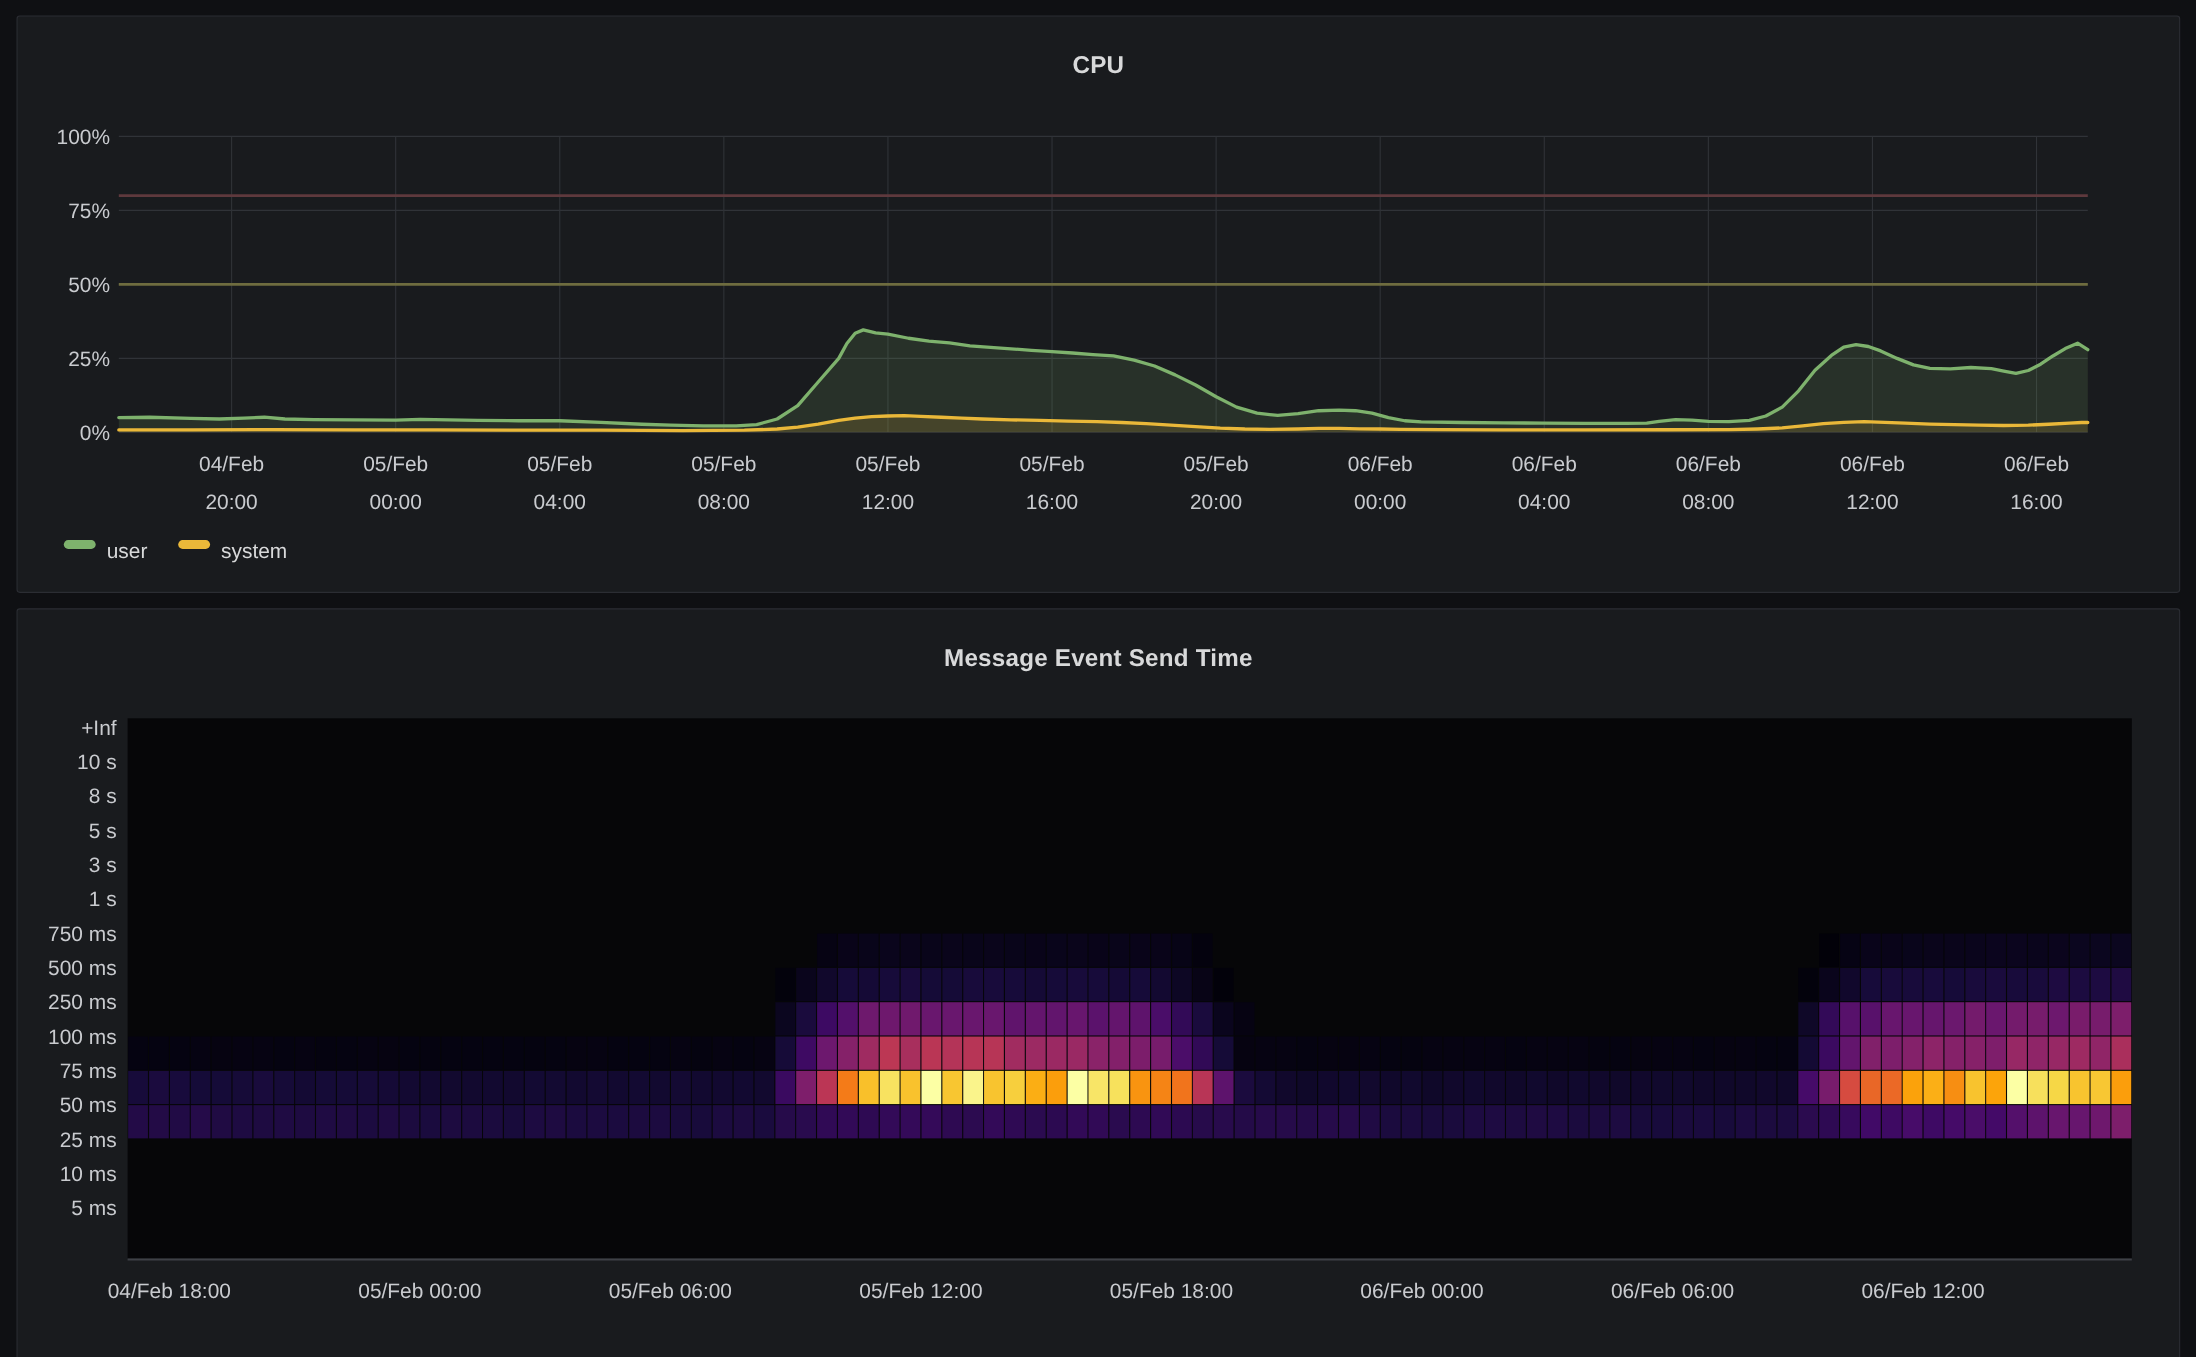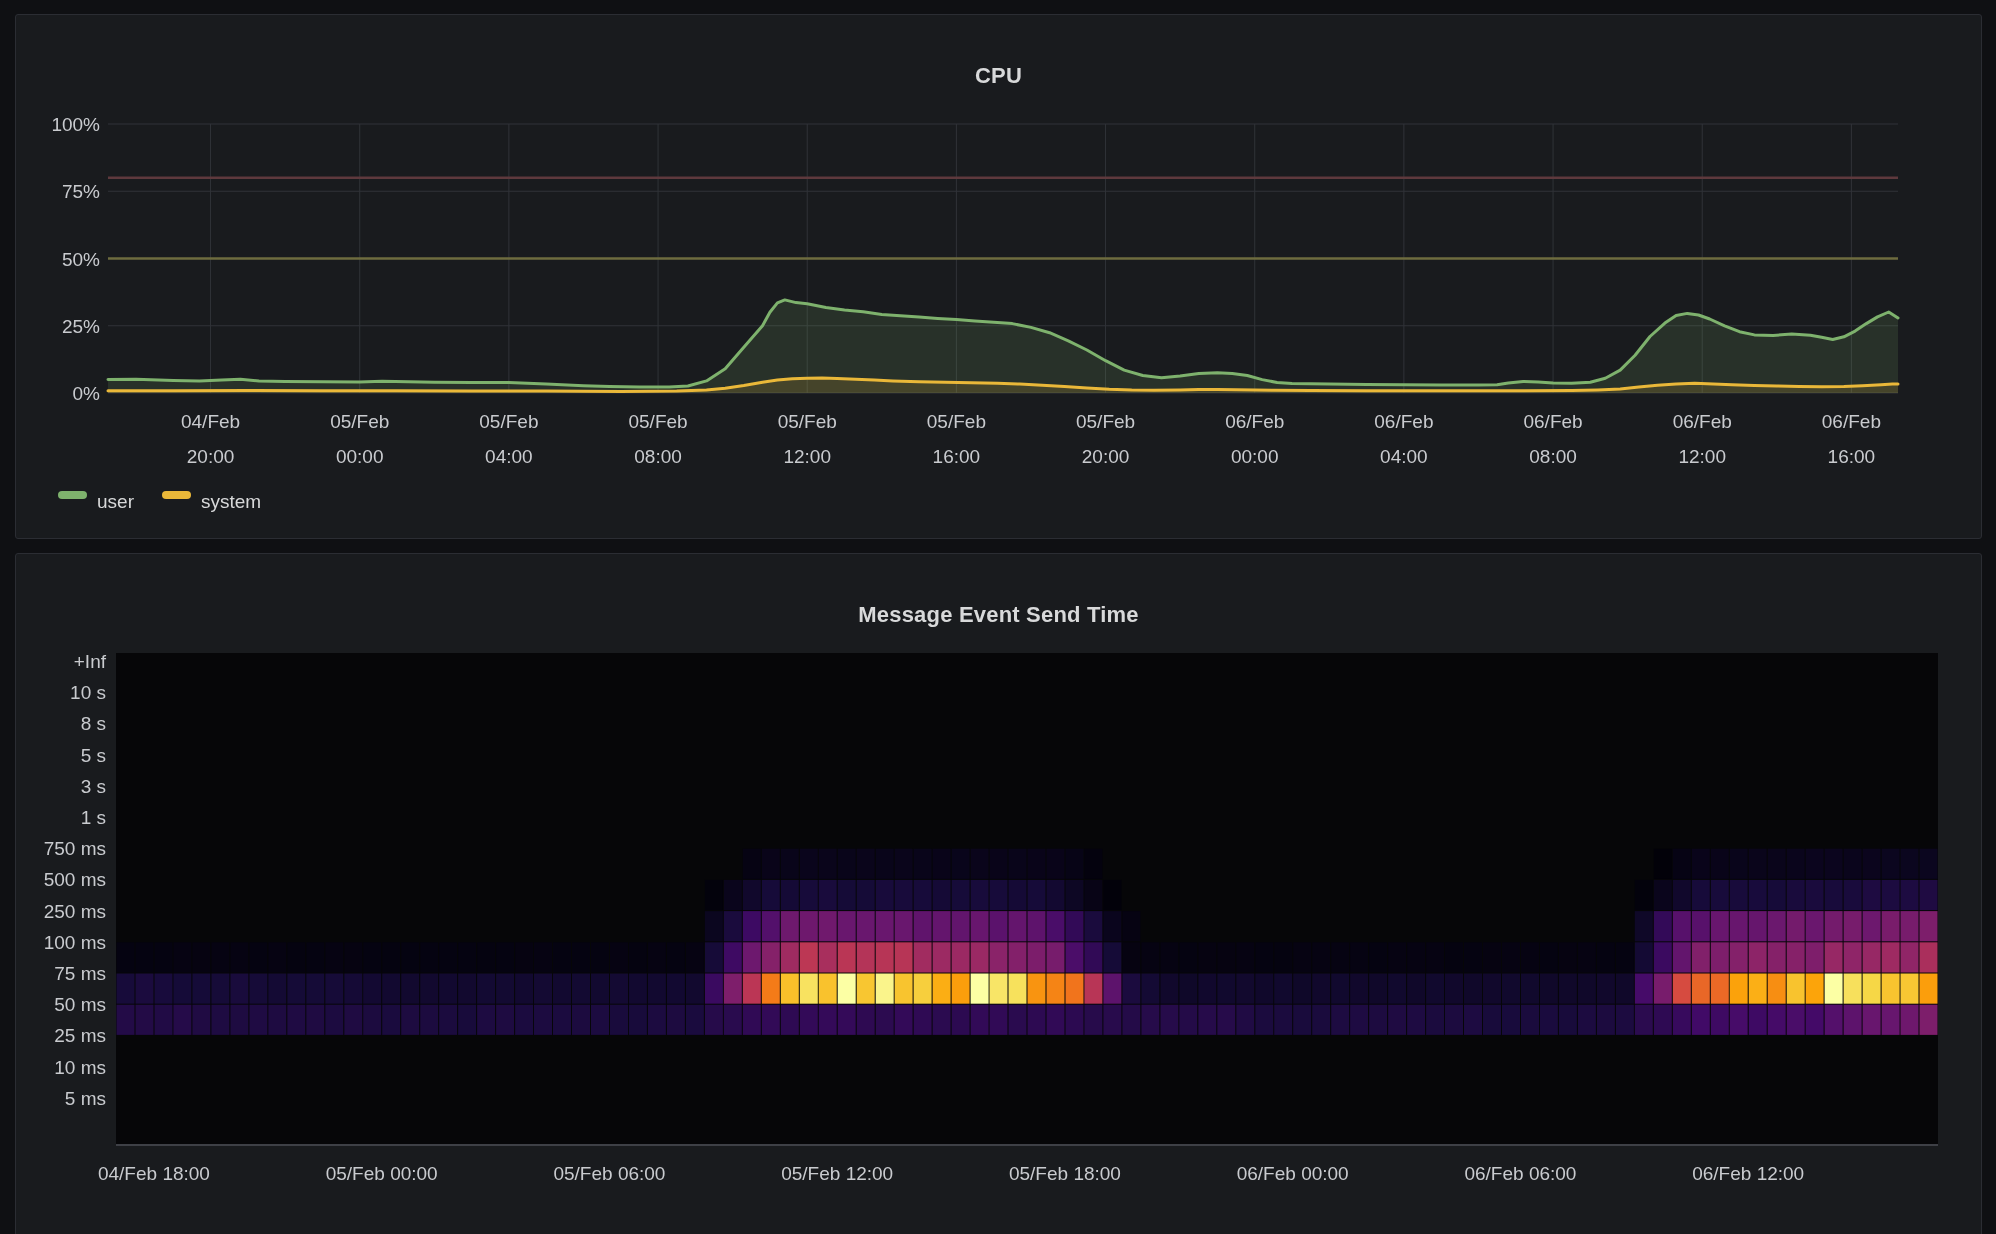--- a/index.html
+++ b/index.html
@@ -1,21 +1,21 @@
 <!DOCTYPE html>
 <html><head>
 <meta charset="utf-8">
 <style>
   html,body{margin:0;padding:0;background:#0F1013;}
   body{width:1996px;height:1234px;position:relative;overflow:hidden;
        font-family:"Liberation Sans",sans-serif;-webkit-font-smoothing:antialiased;}
   .panel{position:absolute;background:#191B1E;border:1px solid #2B2D33;border-radius:3px;box-sizing:border-box;}
   .panel-cpu{left:15px;top:14px;width:1967px;height:525px;}
   .panel-heatmap{left:15px;top:553px;width:1967px;height:816px;}
-  .panel-title{margin:18px;position:absolute;top:30px;left:0;right:0;text-align:center;
+  .panel-title{margin:1px;position:absolute;top:30px;left:0;right:0;text-align:center;
        font-size:22px;font-weight:700;color:#D8D9DA;letter-spacing:.2px;z-index:2;}
   svg.chart{position:absolute;left:0;top:0;}
   svg text{font-family:"Liberation Sans",sans-serif;}
   .legend{position:absolute;left:42px;top:476px;display:flex;align-items:center;gap:28px;z-index:2;}
   .legend-item{display:flex;gap:10px;cursor:pointer;}
   .legend-item .swatch{width:29px;height:8px;border-radius:4px;display:inline-block;}
   .legend-item .lbl{font-size:19px;color:#D8D9DA;}
 </style>
 </head>
 <body>

